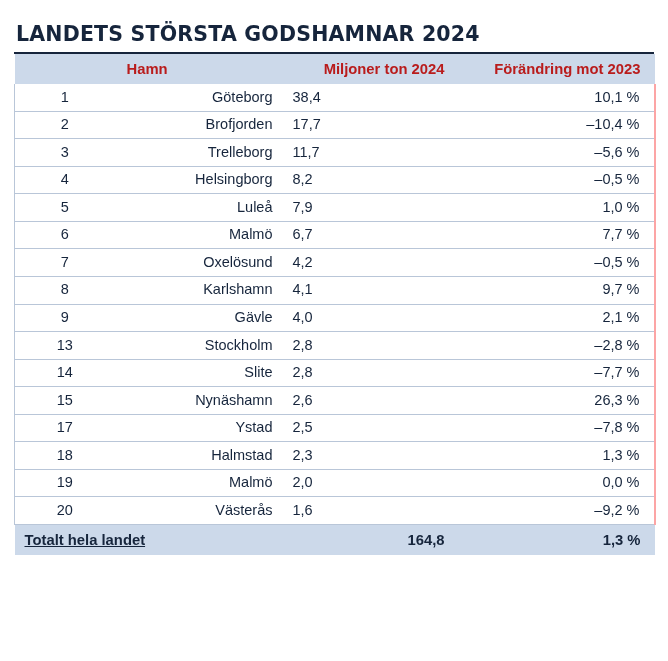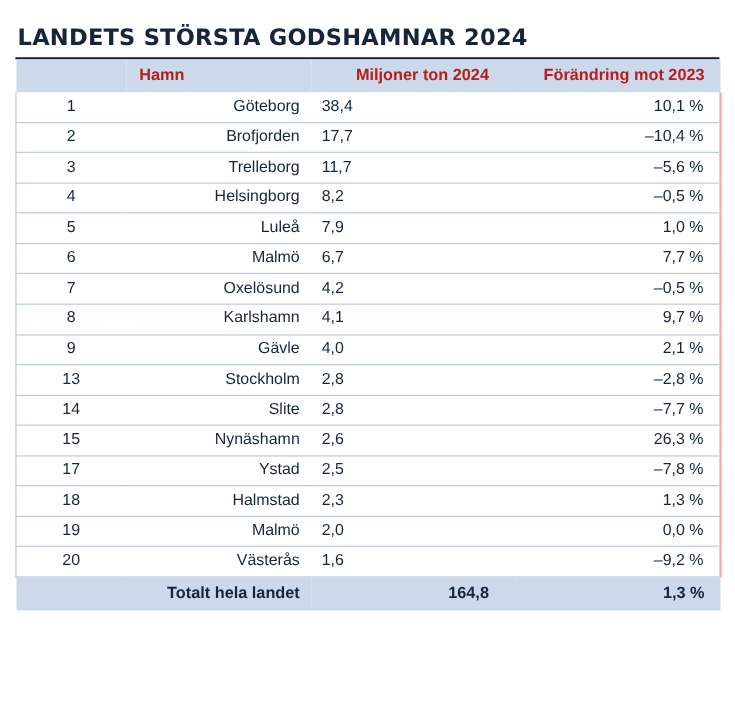--- a/index.html
+++ b/index.html
@@ -74,21 +74,22 @@
   td.chg  { text-align: right; padding-right: 14px; }
 
   tfoot td {
     background: #ccd9ea;
     font-weight: bold;
     font-size: 14.8px;
     padding: 7px 10px;
     border: none;
   }
   tfoot td.total-label {
-    text-align: right;
+    text-align: left;
+    text-decoration: underline;
   }
   tfoot td.tons { text-align: right; padding-right: 24px; }
   tfoot td.chg  { text-align: right; padding-right: 14px; }
 </style>
 </head>
 <body>
 
 <div class="wrap">
 
   <div class="title">LANDETS STÖRSTA GODSHAMNAR 2024</div>

